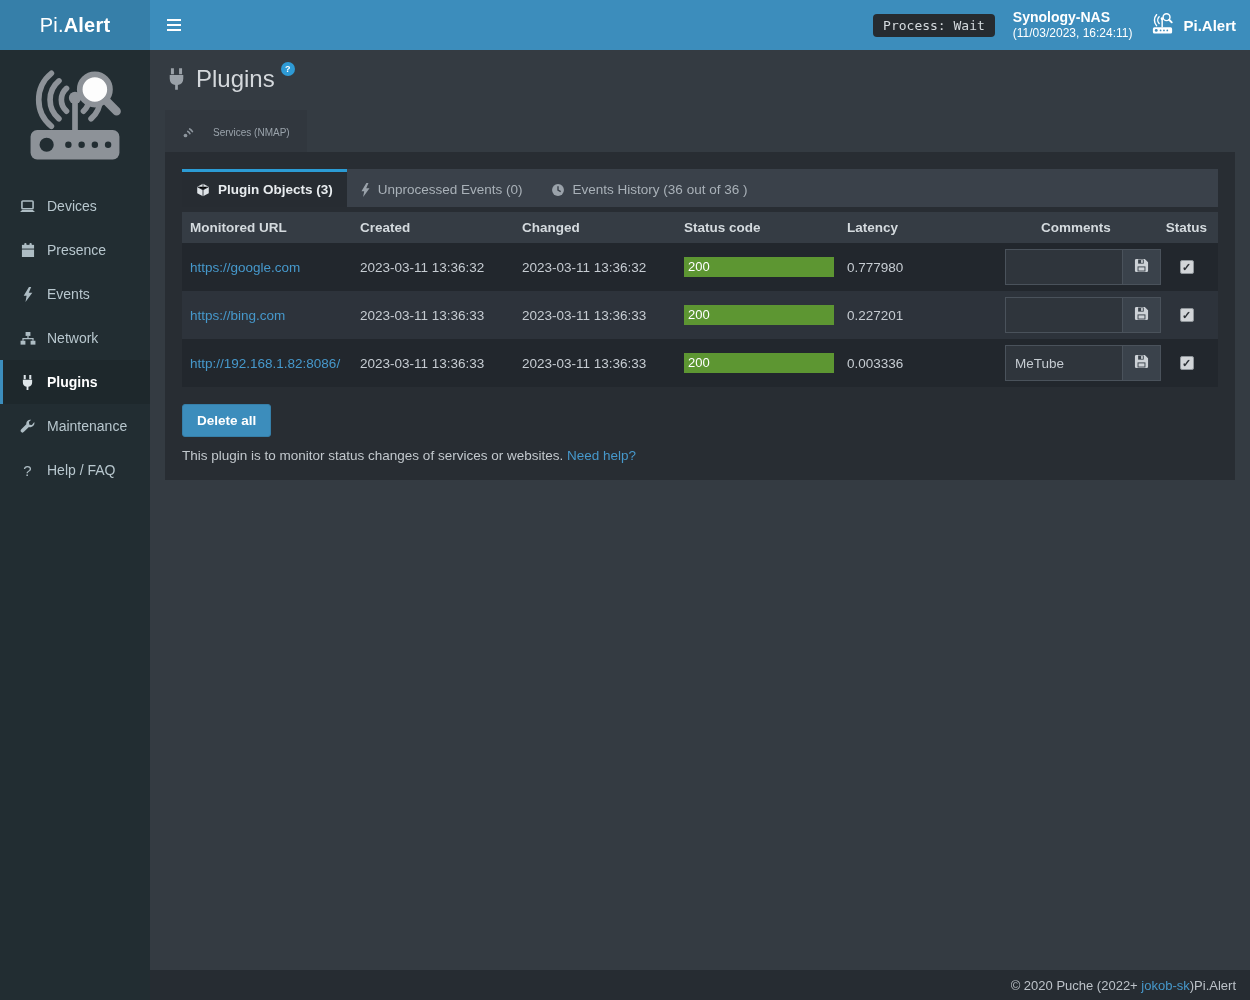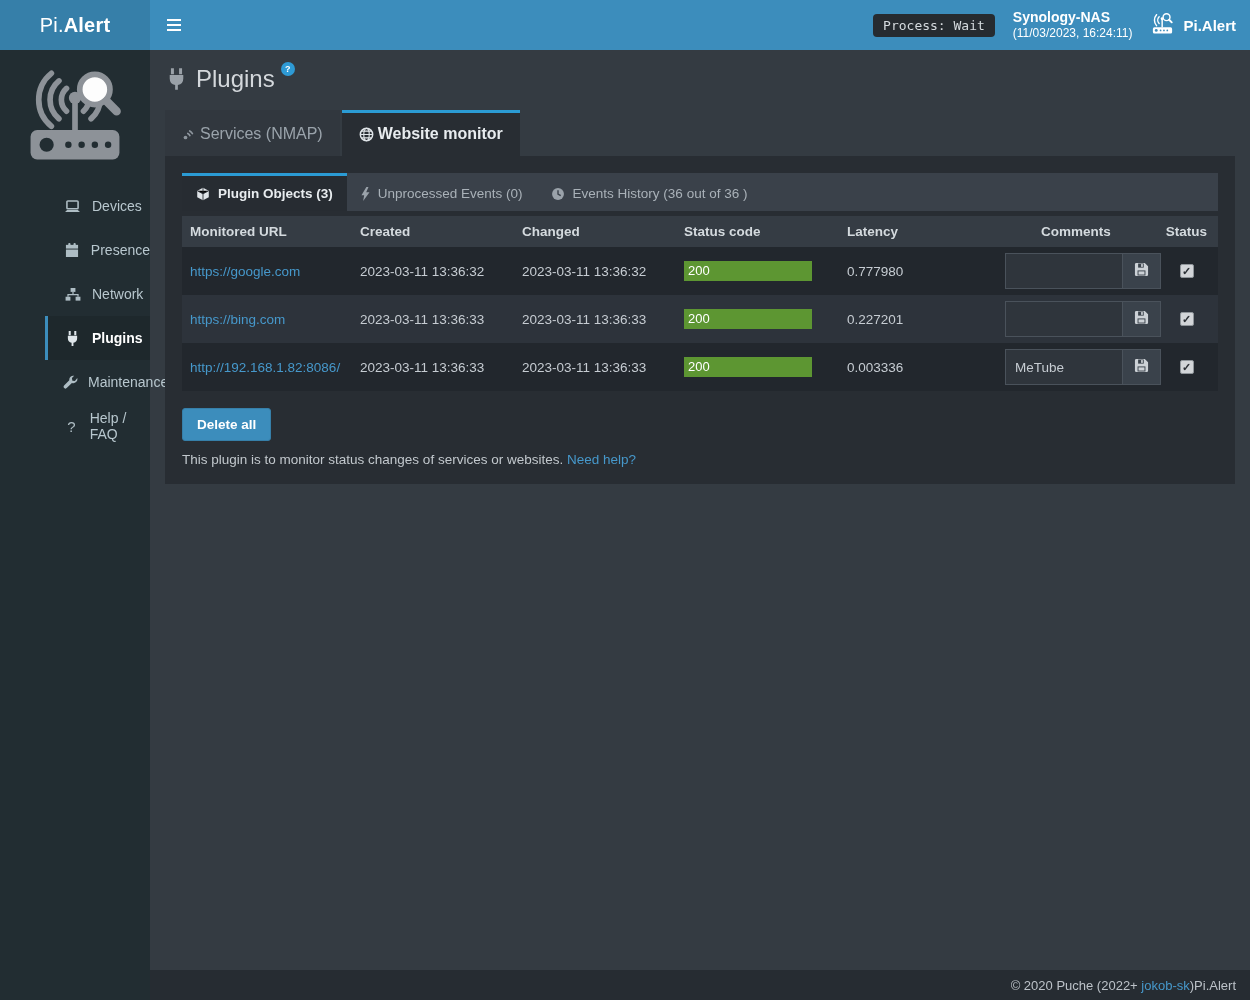--- a/index.html
+++ b/index.html
@@ -16,39 +16,39 @@
   .nav-right { margin-left:auto; display:flex; align-items:center; gap:18px; }
   .process-badge { font-family:"DejaVu Sans Mono", monospace; font-size:13px; color:#d6dbdf;
                    background:#262b30; padding:4px 10px; border-radius:4px; }
   .host-info { color:#fff; font-size:12px; line-height:16px; }
   .host-info .host-name { font-weight:bold; font-size:14px; }
   .brand-right { display:flex; align-items:center; gap:8px; color:#fff; font-weight:bold; font-size:15px; padding-right:4px; }
 
   
   .sidebar { position:absolute; left:0; top:50px; bottom:0; width:150px; background:#222d32; }
   .side-logo { padding:12px 0 10px; text-align:center; }
-  .menu { list-style:none; margin-top:4px;margin-left:45px; }
+  .menu { list-style:none; margin-top:4px; }
   .menu-item { height:44px; display:flex; align-items:center; gap:10px; padding-left:15px;
                color:#b8c7ce; font-size:14px; border-left:3px solid transparent; cursor:pointer; }
   .menu-item .mi-icon { width:19px; display:flex; justify-content:center; color:#aebdc4; }
   .menu-item.active { background:#1e282c; border-left-color:#3c8dbc; color:#fff; font-weight:bold; }
   .menu-item.active .mi-icon { color:#dfe6ea; }
   .q-glyph { font-size:15px; color:inherit; }
 
   
   .main { margin-left:150px; padding:6px 15px 0; height:920px; position:relative; }
   .page-title-row { display:flex; align-items:flex-start; gap:10px; margin:8px 0 16px 2px; }
   .page-title { font-size:24px; font-weight:normal; color:#d4d8dc; line-height:30px; }
   .title-icon { color:#9aa1a8; margin-top:4px; }
   .title-badge { width:14px; height:14px; border-radius:50%; background:#2e9ad5; color:#fff;
                  font-size:9px; line-height:14px; text-align:center; font-weight:bold; margin-top:-2px; margin-left:-4px; cursor:pointer; }
 
   .outer-tabs { display:flex; margin-top:14px; }
-  .tab { padding:12px 17px 13px; font-size:16px; color:#9aa3ab; background:#31373e;
-         display:flex; align-items:center; gap:4px; border-top:3px solid transparent; cursor:pointer;text-align:center; }
+  .tab { padding:12px 17px 13px; font-size:10px; color:#9aa3ab; background:#31373e;
+         display:flex; align-items:center; gap:17px; border-top:3px solid transparent; cursor:pointer;text-align:center; }
   .tab + .tab { margin-left:2px; }
   .tab .t-icon { color:#8d959d; display:flex; }
   .tab.active { background:#282d33; border-top-color:#2b9bd4; color:#e8ecef; font-weight:bold; padding-bottom:18px; margin-bottom:-5px; }
   .tab.active .t-icon { color:#dfe4e8; }
 
   .panel { background:#282d33; padding:17px; position:relative; }
 
   .inner-tabs { display:flex; background:#3a414a; }
   .itab { padding:10px 14px; font-size:13.5px; color:#a9b1b8; display:flex; align-items:center; gap:8px;
           border-top:3px solid transparent; cursor:pointer; }
@@ -57,21 +57,21 @@
   .itab.active .t-icon { color:#dfe4e8; }
 
   
   table { width:100%; border-collapse:collapse; margin-top:5px; font-size:13.5px; table-layout:fixed; }
   thead th { background:#353c44; color:#d4dade; text-align:left; padding:8px; font-size:13.5px; }
   th.center, td.center { text-align:center; }
   tbody tr:nth-child(odd)  { background:#22272d; }
   tbody tr:nth-child(even) { background:#2d333b; }
   td { padding:6px 8px; color:#c6ccd2; vertical-align:middle; }
   a { color:#4698cb; text-decoration:none; cursor:pointer; }
-  .status-bar { width:128px; height:20px; background:#5d9632; color:#fff; font-size:13px;
+  .status-bar { width:150px; height:20px; background:#5d9632; color:#fff; font-size:13px;
                 line-height:20px; padding-left:4px; }
   .comment-group { display:flex; width:156px; height:36px; border:1px solid #4a525b; margin:0 auto; }
   .comment-input { flex:1; min-width:0; background:#2f353c; border:none; outline:none; color:#c6ccd2;
                    font-size:13.5px; padding:0 9px; font-family:"Liberation Sans", sans-serif; }
   .save-btn { width:38px; background:#3a424b; border:none; border-left:1px solid #4a525b;
               display:flex; align-items:center; justify-content:center; color:#ccd1d6; cursor:pointer; }
   .checkbox { width:14px; height:14px; background:#d2d5d8; border:1px solid #8f959a; border-radius:2px;
               margin:0 auto; font-size:11px; line-height:12px; text-align:center; color:#2b3035;
               font-weight:bold; cursor:pointer; }
 
@@ -164,20 +164,28 @@
             <rect x="3" y="0" width="2.4" height="4" rx="1" fill="currentColor"></rect>
             <rect x="8.6" y="0" width="2.4" height="4" rx="1" fill="currentColor"></rect>
             <rect x="0.5" y="2" width="13" height="4" fill="currentColor"></rect>
             <rect x="0.5" y="7" width="13" height="8" fill="currentColor"></rect>
           </svg>
       </span>
       <span>Presence</span>
     </li>
     <li class="menu-item">
       <span class="mi-icon">
+        <svg viewBox="0 0 10 16" width="10" height="15">
+            <path d="M6 0 0.4 9.4h3.1L2.3 16l7.3-9.9H5.8L8.4 0z" fill="currentColor"></path>
+          </svg>
+      </span>
+      <span>Events</span>
+    </li>
+    <li class="menu-item">
+      <span class="mi-icon">
         <svg viewBox="0 0 16 14" width="16" height="13">
             <rect x="5.4" y="0" width="5.2" height="4.2" fill="currentColor"></rect>
             <rect x="0" y="9.4" width="5.2" height="4.2" fill="currentColor"></rect>
             <rect x="10.8" y="9.4" width="5.2" height="4.2" fill="currentColor"></rect>
             <path d="M8 4.2v3M2.6 9.4V7.2h10.8v2.2" stroke="currentColor" stroke-width="1.3" fill="none"></path>
           </svg>
       </span>
       <span>Network</span>
     </li>
     <li class="menu-item active">
@@ -219,30 +227,20 @@
 
   <div class="outer-tabs">
     <div class="tab">
       <span class="t-icon">
         <svg viewBox="0 0 16 16" width="14" height="14">
             <circle cx="4" cy="12" r="2.1" fill="currentColor"></circle>
             <path d="M6.6 7.4a5.2 5.2 0 0 1 2.4 2.4M8.8 4.5a8.3 8.3 0 0 1 3.1 3.1" stroke="currentColor" stroke-width="1.9" fill="none" stroke-linecap="round"></path>
           </svg>
       </span>
       <span>Services (NMAP)</span>
-    </div>
-    <div class="tab active">
-      <span class="t-icon">
-        <svg viewBox="0 0 16 16" width="15" height="15">
-            <circle cx="8" cy="8" r="6.6" fill="none" stroke="currentColor" stroke-width="1.6"></circle>
-            <ellipse cx="8" cy="8" rx="2.9" ry="6.6" fill="none" stroke="currentColor" stroke-width="1.2"></ellipse>
-            <path d="M1.5 8h13M2.4 4.4h11.2M2.4 11.6h11.2" stroke="currentColor" stroke-width="1.2"></path>
-          </svg>
-      </span>
-      <span>Website monitor</span>
     </div>
   </div>
 
   <div class="panel">
 
     <div class="inner-tabs">
       <div class="itab active">
         <span class="t-icon">
           <svg viewBox="0 0 16 16" width="14" height="14">
               <path d="M8 .8 14.6 4.4v7.2L8 15.2 1.4 11.6V4.4z" fill="currentColor"></path>

